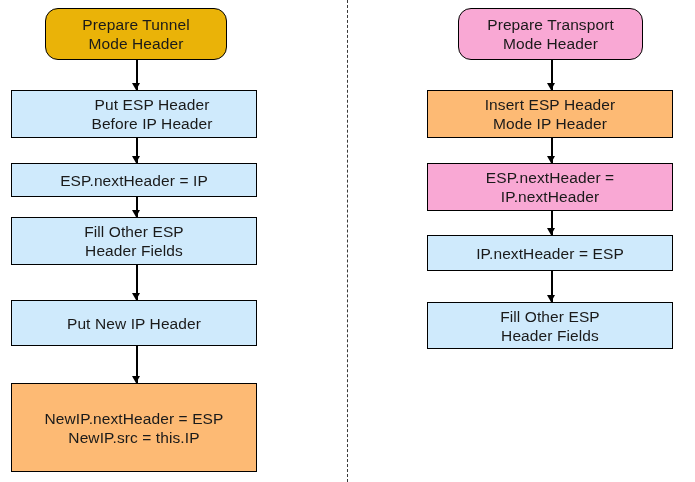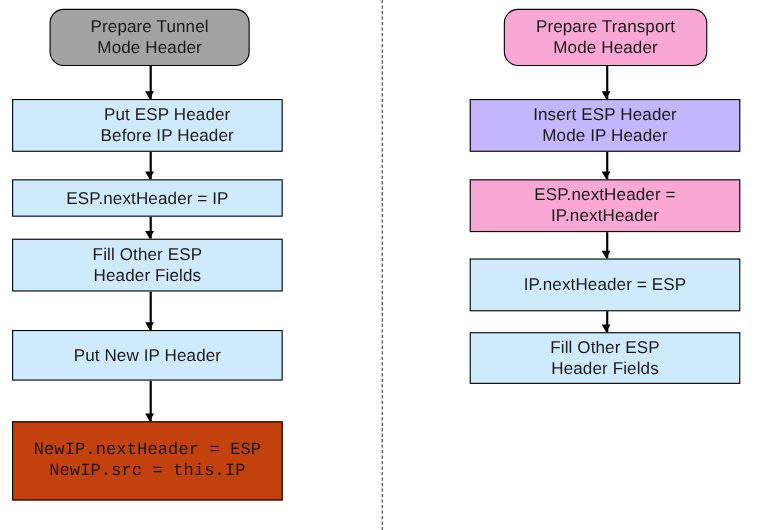--- a/index.html
+++ b/index.html
@@ -71,39 +71,39 @@
         <div class="head" style="border-top-color: rgb(0, 0, 0);"></div>
       </div>
       <div class="arrow" style="left: 136px; top: 265px; height: 35px; width: 1.6px;">
         <div class="shaft" style="height: 35px; background: rgb(0, 0, 0);"></div>
         <div class="head" style="border-top-color: rgb(0, 0, 0);"></div>
       </div>
       <div class="arrow" style="left: 136px; top: 346px; height: 37px; width: 1.6px;">
         <div class="shaft" style="height: 37px; background: rgb(0, 0, 0);"></div>
         <div class="head" style="border-top-color: rgb(0, 0, 0);"></div>
       </div>
-      <div class="node rounded" style="left: 45px; top: 8px; width: 182px; height: 52px; background: #a3a3a3; border-color: rgb(0, 0, 0);">
+      <div class="node rounded" style="left: 45px; top: 8px; width: 182px; height: 52px; background: #eab308; border-color: rgb(0, 0, 0);">
         <span class="line">Prepare Tunnel</span>
         <span class="line">Mode Header</span>
       </div>
       <div class="node" style="left: 11px; top: 90px; width: 246px; height: 48px; background: rgb(207, 234, 252); border-color: rgb(0, 0, 0); padding-left: 36px;">
         <span class="line">Put ESP Header</span>
         <span class="line">Before IP Header</span>
       </div>
       <div class="node" style="left: 11px; top: 163px; width: 246px; height: 34px; background: rgb(207, 234, 252); border-color: rgb(0, 0, 0);">
         <span class="line">ESP.nextHeader = IP</span>
       </div>
       <div class="node" style="left: 11px; top: 217px; width: 246px; height: 48px; background: rgb(207, 234, 252); border-color: rgb(0, 0, 0);">
         <span class="line">Fill Other ESP</span>
         <span class="line">Header Fields</span>
       </div>
       <div class="node" style="left: 11px; top: 300px; width: 246px; height: 46px; background: rgb(207, 234, 252); border-color: rgb(0, 0, 0);">
         <span class="line">Put New IP Header</span>
       </div>
-      <div class="node" style="left: 11px; top: 383px; width: 246px; height: 72px; background: #c2410c; border-color: rgb(0, 0, 0); font-family: Liberation Mono, monospace;">
+      <div class="node" style="left: 11px; top: 383px; width: 246px; height: 89px; background: #fdba74; border-color: rgb(0, 0, 0);">
         <span class="line">NewIP.nextHeader = ESP</span>
         <span class="line">NewIP.src = this.IP</span>
       </div>
     </div>
     <div style="position: absolute; left: 0px; top: 0px; width: 100%; height: 100%;">
       <div class="arrow" style="left: 551px; top: 60px; height: 30px; width: 1.6px;">
         <div class="shaft" style="height: 30px; background: rgb(0, 0, 0);"></div>
         <div class="head" style="border-top-color: rgb(0, 0, 0);"></div>
       </div>
       <div class="arrow" style="left: 551px; top: 138px; height: 25px; width: 1.6px;">
@@ -115,29 +115,29 @@
         <div class="head" style="border-top-color: rgb(0, 0, 0);"></div>
       </div>
       <div class="arrow" style="left: 551px; top: 271px; height: 31px; width: 1.6px;">
         <div class="shaft" style="height: 31px; background: rgb(0, 0, 0);"></div>
         <div class="head" style="border-top-color: rgb(0, 0, 0);"></div>
       </div>
       <div class="node rounded" style="left: 458px; top: 8px; width: 185px; height: 52px; background: #f9a8d4; border-color: rgb(0, 0, 0);">
         <span class="line">Prepare Transport</span>
         <span class="line">Mode Header</span>
       </div>
-      <div class="node" style="left: 427px; top: 90px; width: 246px; height: 48px; background: #c4b5fd; border-color: rgb(0, 0, 0);">
+      <div class="node" style="left: 427px; top: 90px; width: 246px; height: 48px; background: #fdba74; border-color: rgb(0, 0, 0);">
         <span class="line">Insert ESP Header</span>
         <span class="line">Mode IP Header</span>
       </div>
       <div class="node" style="left: 427px; top: 163px; width: 246px; height: 48px; background: #f9a8d4; border-color: rgb(0, 0, 0);">
         <span class="line">ESP.nextHeader =</span>
         <span class="line">IP.nextHeader</span>
       </div>
-      <div class="node" style="left: 427px; top: 235px; width: 246px; height: 48px; background: rgb(207, 234, 252); border-color: rgb(0, 0, 0);">
+      <div class="node" style="left: 427px; top: 235px; width: 246px; height: 36px; background: rgb(207, 234, 252); border-color: rgb(0, 0, 0);">
         <span class="line">IP.nextHeader = ESP</span>
       </div>
       <div class="node" style="left: 427px; top: 302px; width: 246px; height: 47px; background: rgb(207, 234, 252); border-color: rgb(0, 0, 0);">
         <span class="line">Fill Other ESP</span>
         <span class="line">Header Fields</span>
       </div>
     </div>
   </div>
 
 </body></html>

